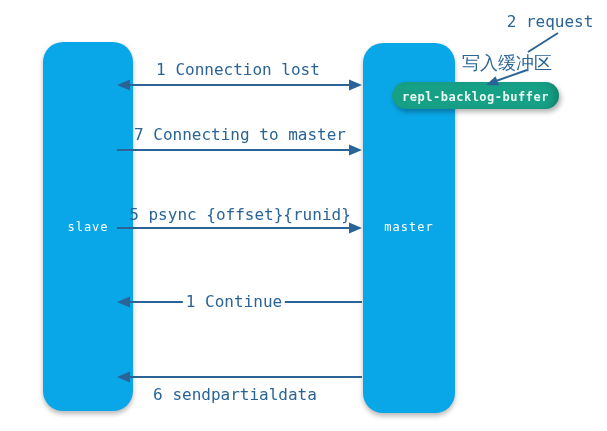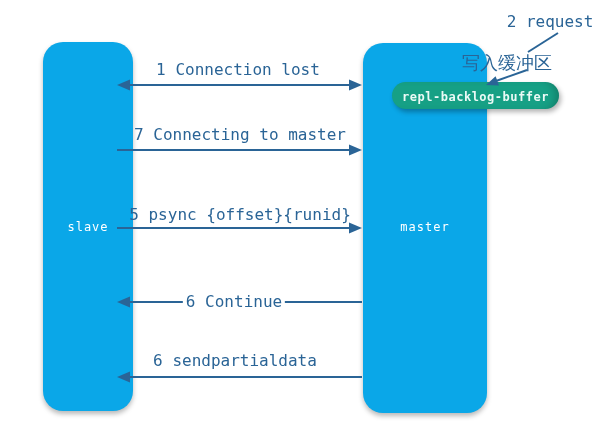--- a/index.html
+++ b/index.html
@@ -16,21 +16,21 @@
     overflow: hidden;
   }
   .node {
     position: absolute;
     background: #0aa7e8;
     border-radius: 20px;
     box-shadow: 0 3px 5px rgba(0,0,0,0.28);
     z-index: 1;
   }
   .node-slave  { left: 27px;  top: 42px; width: 90px; height: 369px; margin-left: 16px; }
-  .node-master { left: 363px; top: 43px; width: 92px; height: 370px; padding-left: 32px; }
+  .node-master { left: 363px; top: 43px; width: 92px; height: 370px; }
   .node-label {
     position: absolute;
     left: 0;
     width: 100%;
     text-align: center;
     color: #ffffff;
     font-size: 12px;
     letter-spacing: 1px;
     line-height: 14px;
   }
@@ -134,21 +134,21 @@
       </g>
     </g>
   </svg>
 
   <span class="msg-label" style="left:238px; top:70px;">1 Connection lost</span>
 
   <span class="msg-label" style="left:240px; top:135px;">7 Connecting to master</span>
 
   <span class="msg-label" style="left:240px; top:215px;">5 psync {offset}{runid}</span>
 
-  <span class="msg-label inline" style="left:234px; top:302px;">6 Continue</span>
+  <span class="msg-label inline" style="left:234px; top:302px;">1 Continue</span>
 
-  <span class="msg-label inline" style="left:235px; top:361px;">6 sendpartialdata</span>
+  <span class="msg-label inline" style="left:235px; top:395px;">6 sendpartialdata</span>
 
   <span class="msg-label" style="left:550px; top:22px;">2 request</span>
 
   <span class="msg-label" style="left:507px; top:63px; font-size:18px;">写入缓冲区</span>
 
 </div>
 
 </body></html>

